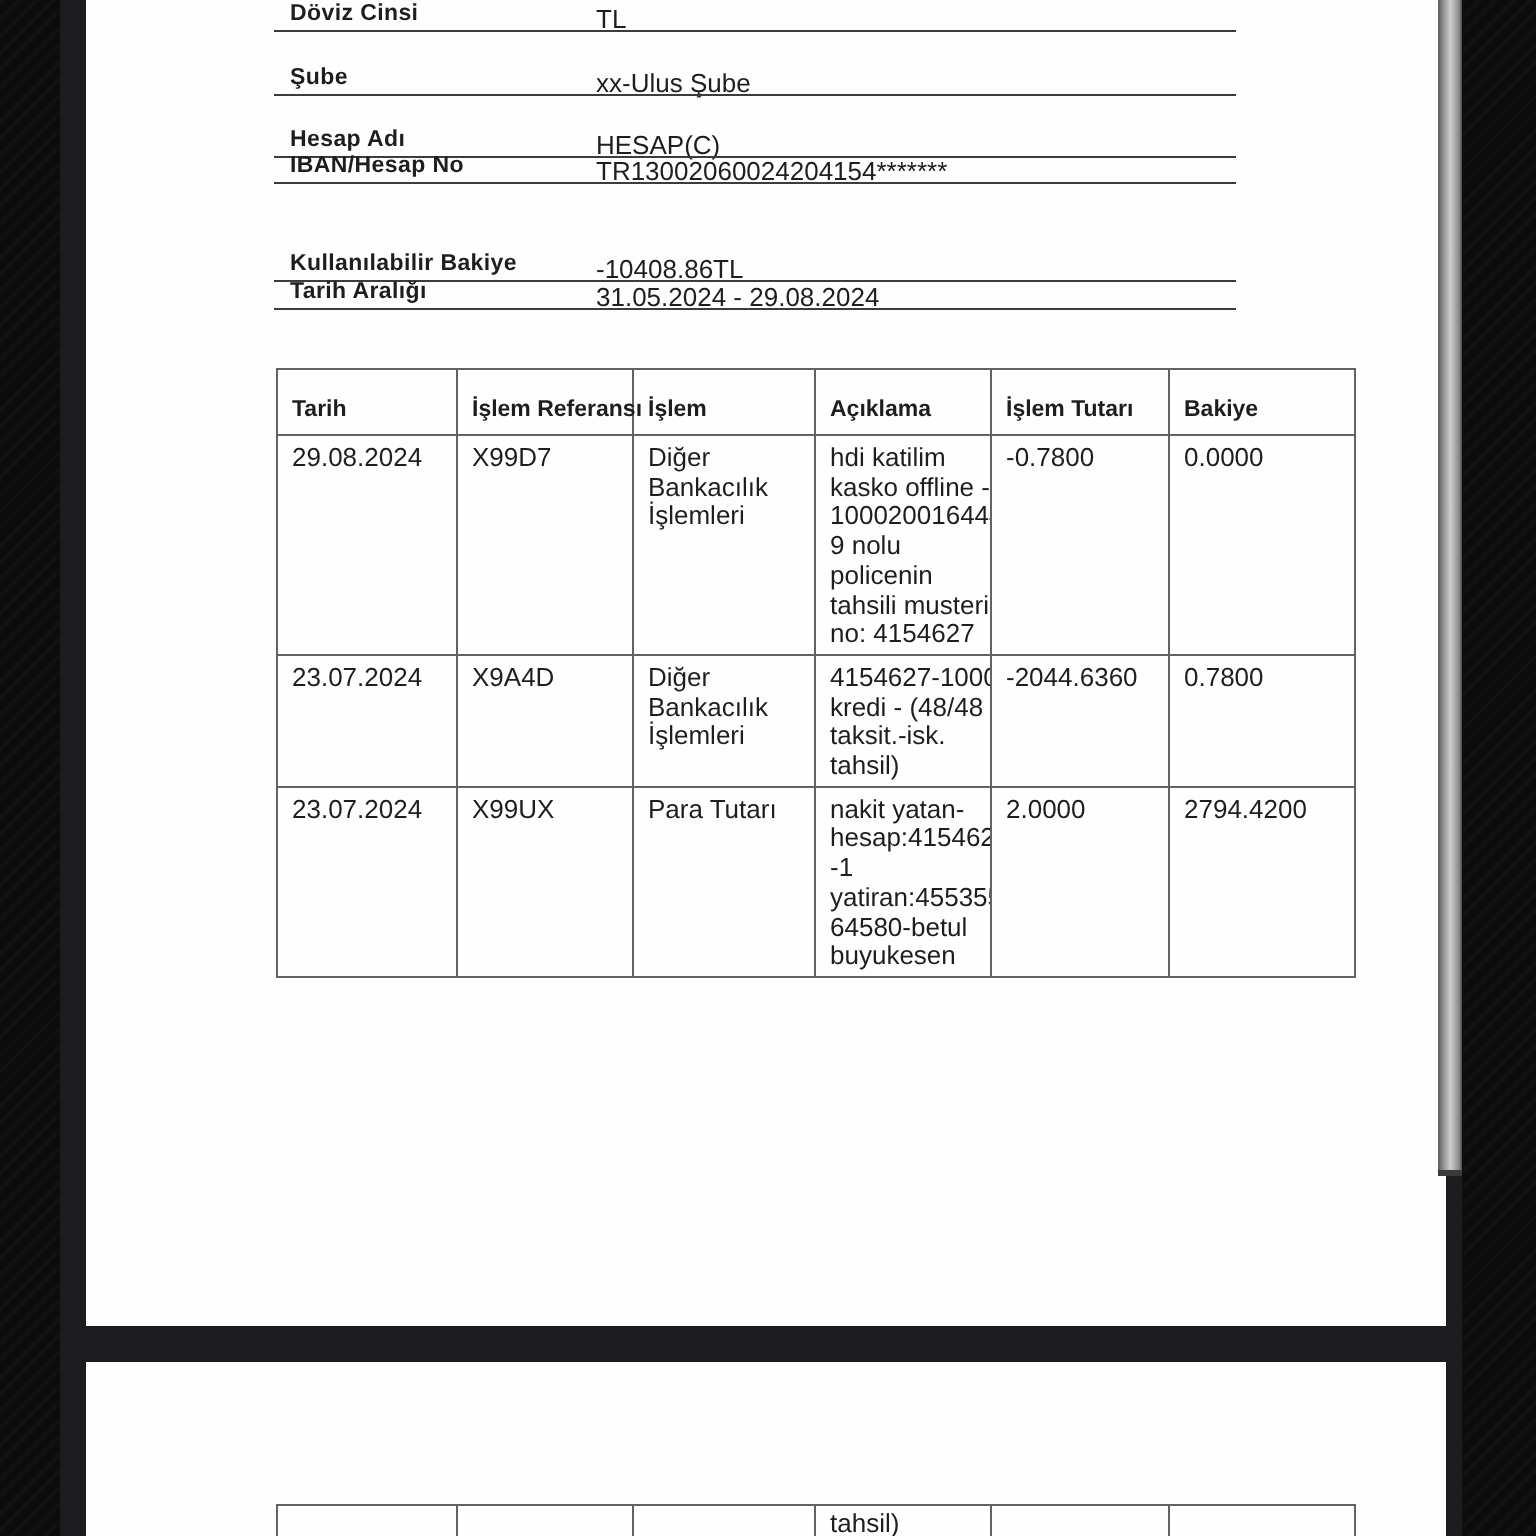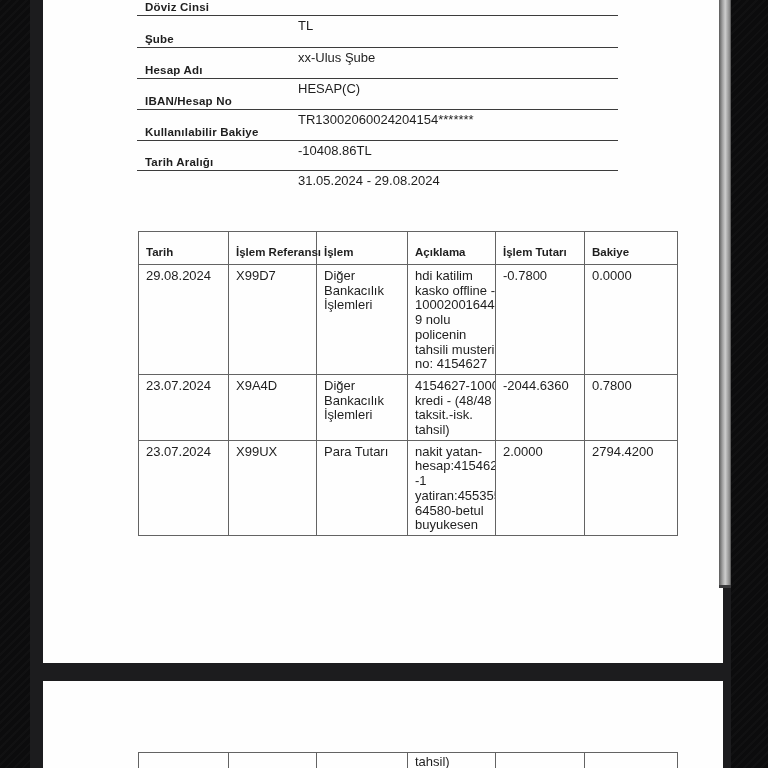--- a/index.html
+++ b/index.html
@@ -22,33 +22,33 @@
   .page1{top:0;height:663px;}
   .page2{top:681px;height:87px;}
 
   
   .field{position:absolute;left:0;width:100%;height:30px;}
   .flabel{
     position:absolute;left:102px;top:0;font-weight:bold;font-size:11.5px;
     letter-spacing:0.2px;white-space:nowrap;
   }
   .fvalue{
-    position:absolute;left:255px;top:1px;font-size:13px;white-space:nowrap;margin-top:16px;
+    position:absolute;left:255px;top:1px;font-size:13px;white-space:nowrap;
   }
   .funderline{
     position:absolute;left:94px;top:14px;width:481px;height:0;
     border-bottom:1px solid #3c3c3c;
   }
 
   
   table.txtable{
     position:absolute;left:95px;border-collapse:collapse;table-layout:fixed;
     width:539px;
   }
-  .page1 table.txtable{top:184px;margin-top:47px;}
+  .page1 table.txtable{top:184px;}
   .page2 table.txtable{top:71px;}
   table.txtable th, table.txtable td{
     border:1px solid #636363;
     font-size:13px;
     vertical-align:top;
     overflow:hidden;
   }
   table.txtable th{
     text-align:left;font-weight:bold;font-size:11.5px;
     padding:14px 1px 3px 7px;white-space:nowrap;overflow:visible;
@@ -82,31 +82,31 @@
         <div class="field" style="top:33px">
           <div class="flabel">Şube</div>
           <div class="fvalue">xx-Ulus Şube</div>
           <div class="funderline"></div>
         </div>
         <div class="field" style="top:64px">
           <div class="flabel">Hesap Adı</div>
           <div class="fvalue">HESAP(C)</div>
           <div class="funderline"></div>
         </div>
-        <div class="field" style="top:95px">
+        <div class="field" style="top:77px">
           <div class="flabel">IBAN/Hesap No</div>
           <div class="fvalue">TR13002060024204154*******</div>
           <div class="funderline"></div>
         </div>
         <div class="field" style="top:126px">
           <div class="flabel">Kullanılabilir Bakiye</div>
           <div class="fvalue">-10408.86TL</div>
           <div class="funderline"></div>
         </div>
-        <div class="field" style="top:156px">
+        <div class="field" style="top:140px">
           <div class="flabel">Tarih Aralığı</div>
           <div class="fvalue">31.05.2024 - 29.08.2024</div>
           <div class="funderline"></div>
         </div>
       </div>
 
       <table class="txtable">
         <colgroup>
           <col style="width:90px">
             <col style="width:88px">

